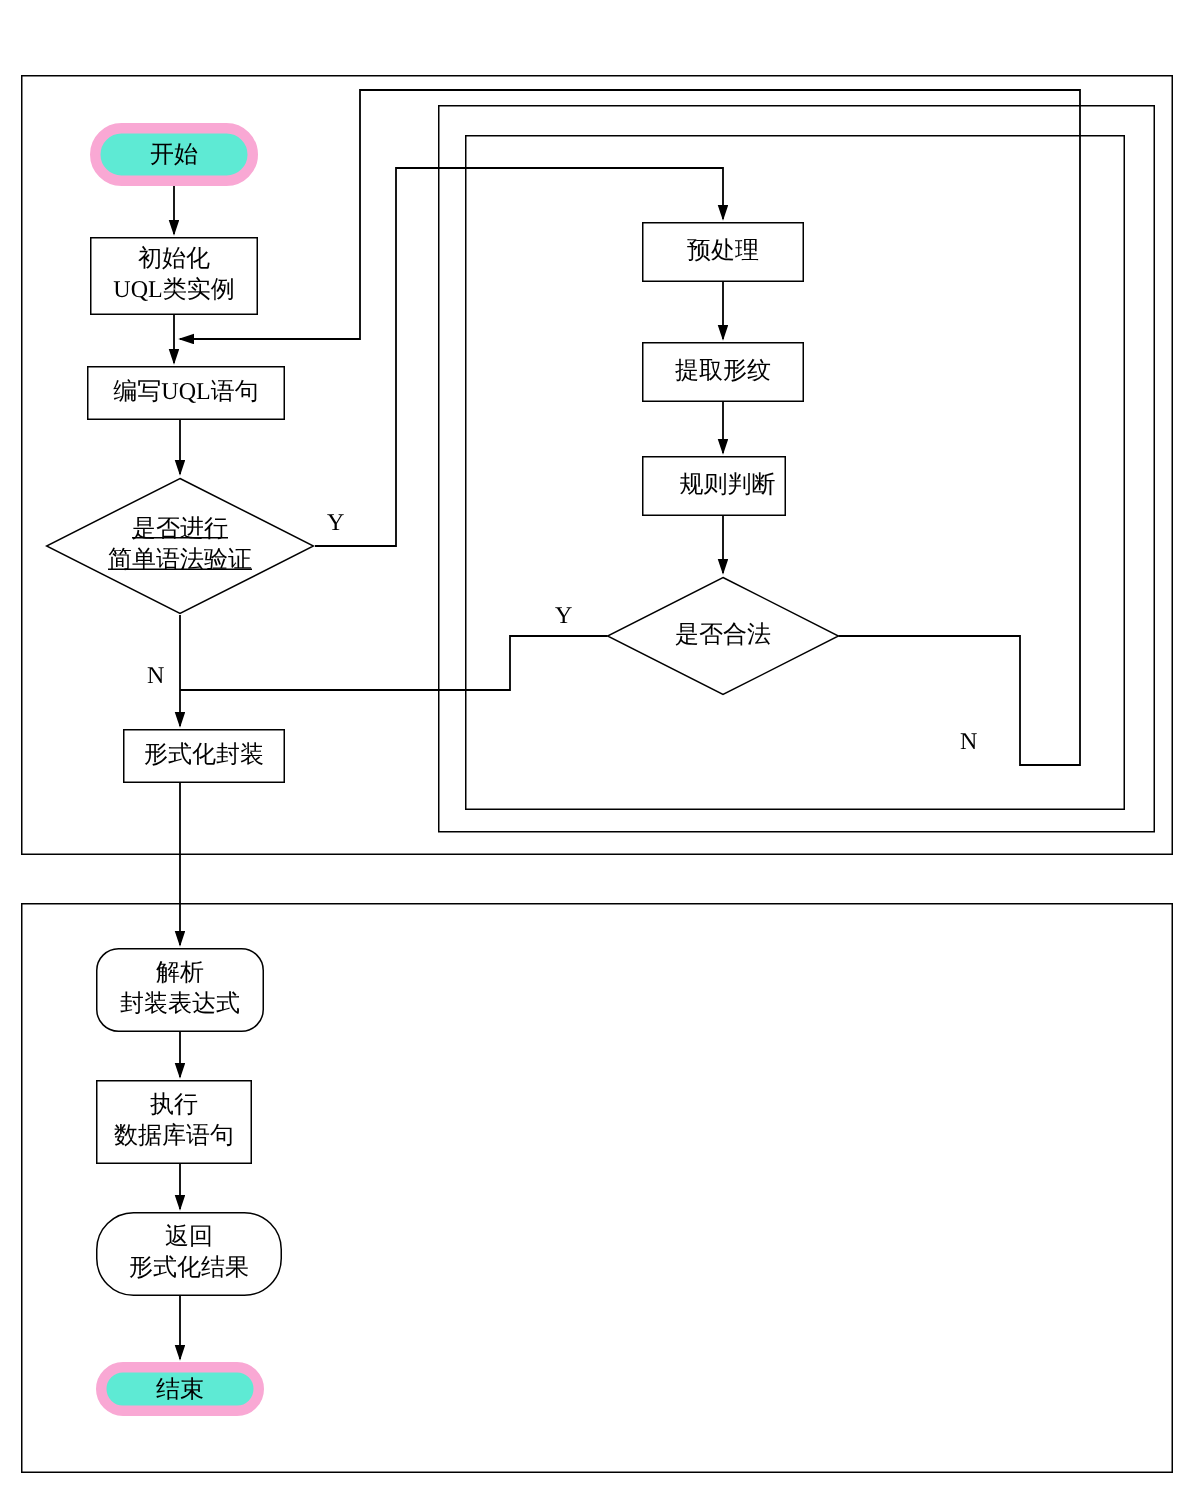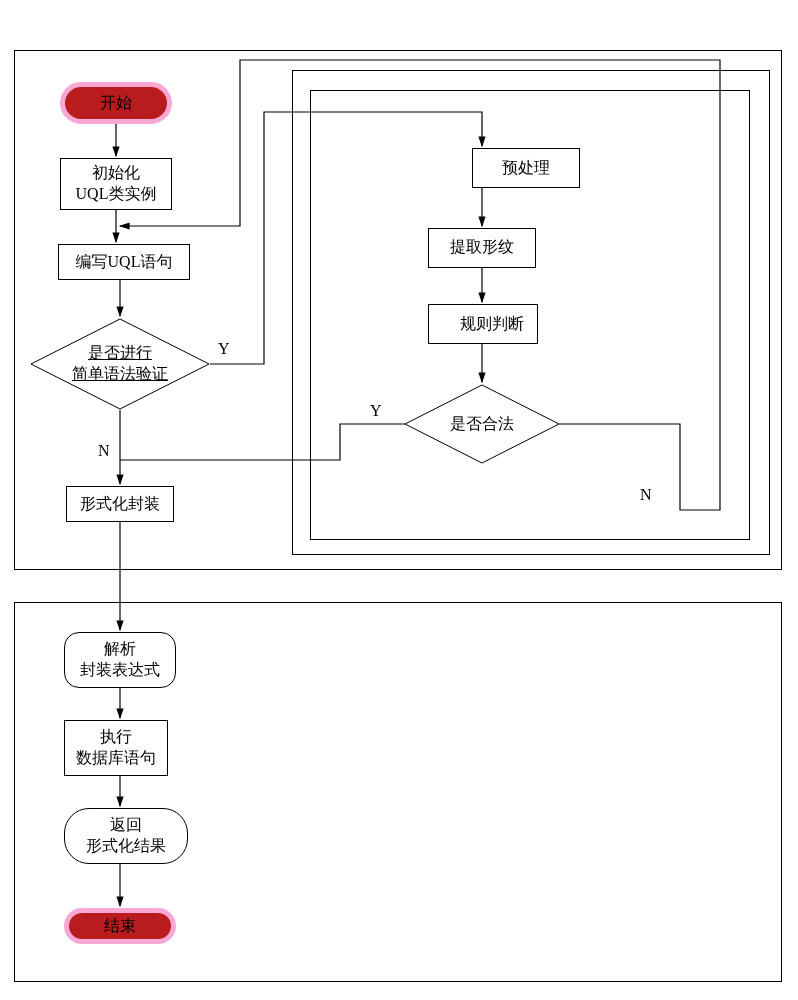--- a/index.html
+++ b/index.html
@@ -23,23 +23,23 @@
     background: #fff;
     display: flex;
     align-items: center;
     justify-content: center;
     text-align: center;
     line-height: 1.3;
     padding: 4px 6px;
   }
   .terminator {
     position: absolute;
-    border: 5px solid #f9a8d4;
+    border: 7px solid #f9a8d4;
     border-radius: 22px;
-    background: #b91c1c;
+    background: #5eead4;
     display: flex;
     align-items: center;
     justify-content: center;
   }
   .diamond {
     position: absolute;
     width: 0;
     height: 0;
   }
   .diamond svg { position: absolute; left: 0; top: 0; }
@@ -86,41 +86,41 @@
 <div class="diamond" style="left:30px; top:318px;">
   <svg width="180" height="92">
     <polygon points="90,1 179,46 90,91 1,46" fill="#fff" stroke="#000" stroke-width="1"></polygon>
   </svg>
   <div class="dlabel" style="left:0; top:0; width:180px; height:92px;">
     <span style="white-space:pre;text-decoration:underline;">是否进行
 简单语法验证</span>
   </div>
 </div>
 
-<div class="box" style="left:66px; top:486px; width:108px; height:36px;text-align:right;">
+<div class="box" style="left:82px; top:486px; width:108px; height:36px;text-align:right;">
   <span>形式化封装</span>
 </div>
 
-<div class="box" style="left:428px; top:148px; width:108px; height:40px;margin-left:44px;">
+<div class="box" style="left:428px; top:148px; width:108px; height:40px;">
   <span>预处理</span>
 </div>
 
-<div class="box" style="left:428px; top:228px; width:108px; height:40px;font-family:Liberation Mono, monospace;">
+<div class="box" style="left:428px; top:228px; width:108px; height:40px;">
   <span>提取形纹</span>
 </div>
 
-<div class="box" style="left:428px; top:304px; width:110px; height:40px;padding-left:24px;">
+<div class="box" style="left:428px; top:304px; width:96px; height:40px;padding-left:24px;">
   <span>规则判断</span>
 </div>
 
 <div class="diamond" style="left:404px; top:384px;">
   <svg width="156" height="80">
     <polygon points="78,1 155,40 78,79 1,40" fill="#fff" stroke="#000" stroke-width="1"></polygon>
   </svg>
-  <div class="dlabel" style="left:0; top:0; width:156px; height:80px;">
+  <div class="dlabel" style="left:0; top:0; width:156px; height:80px;font-family:Liberation Mono, monospace;">
     <span>是否合法</span>
   </div>
 </div>
 
 <div class="box" style="left:64px; top:632px; width:112px; height:56px; white-space:pre;border-radius:15px;">
   <span>解析
 封装表达式</span>
 </div>
 
 <div class="box" style="left:64px; top:720px; width:104px; height:56px; white-space:pre;">

